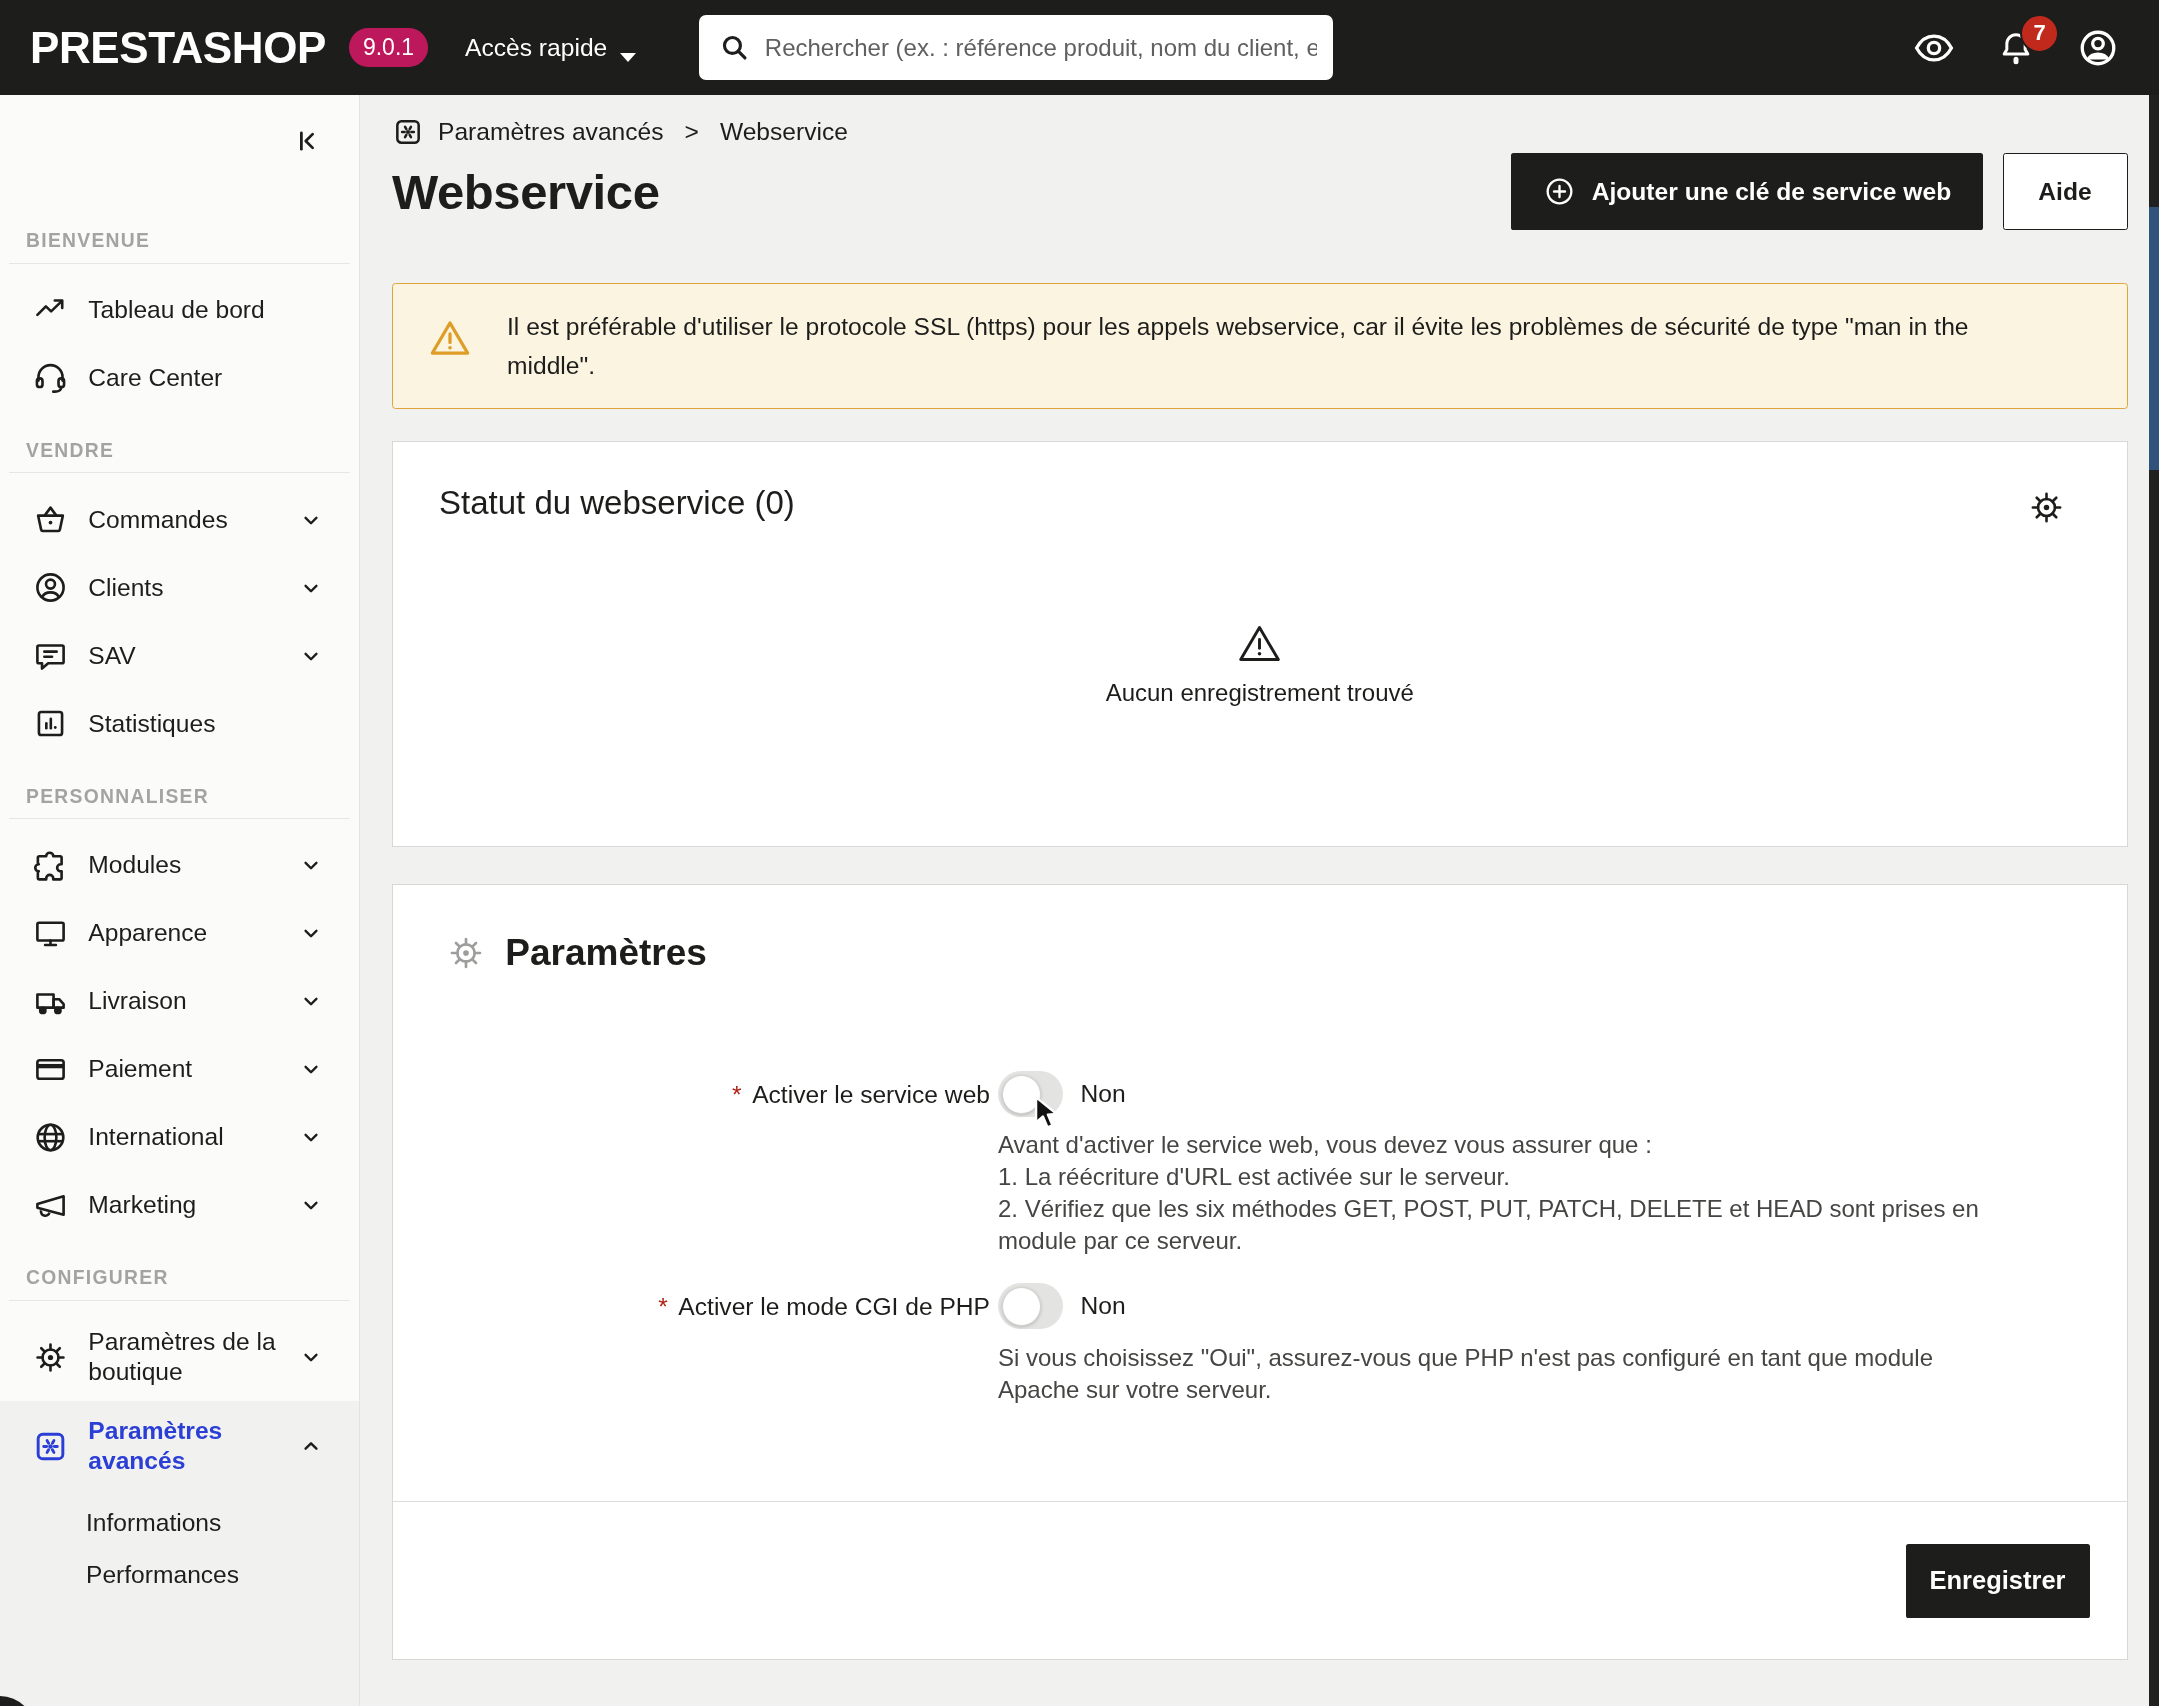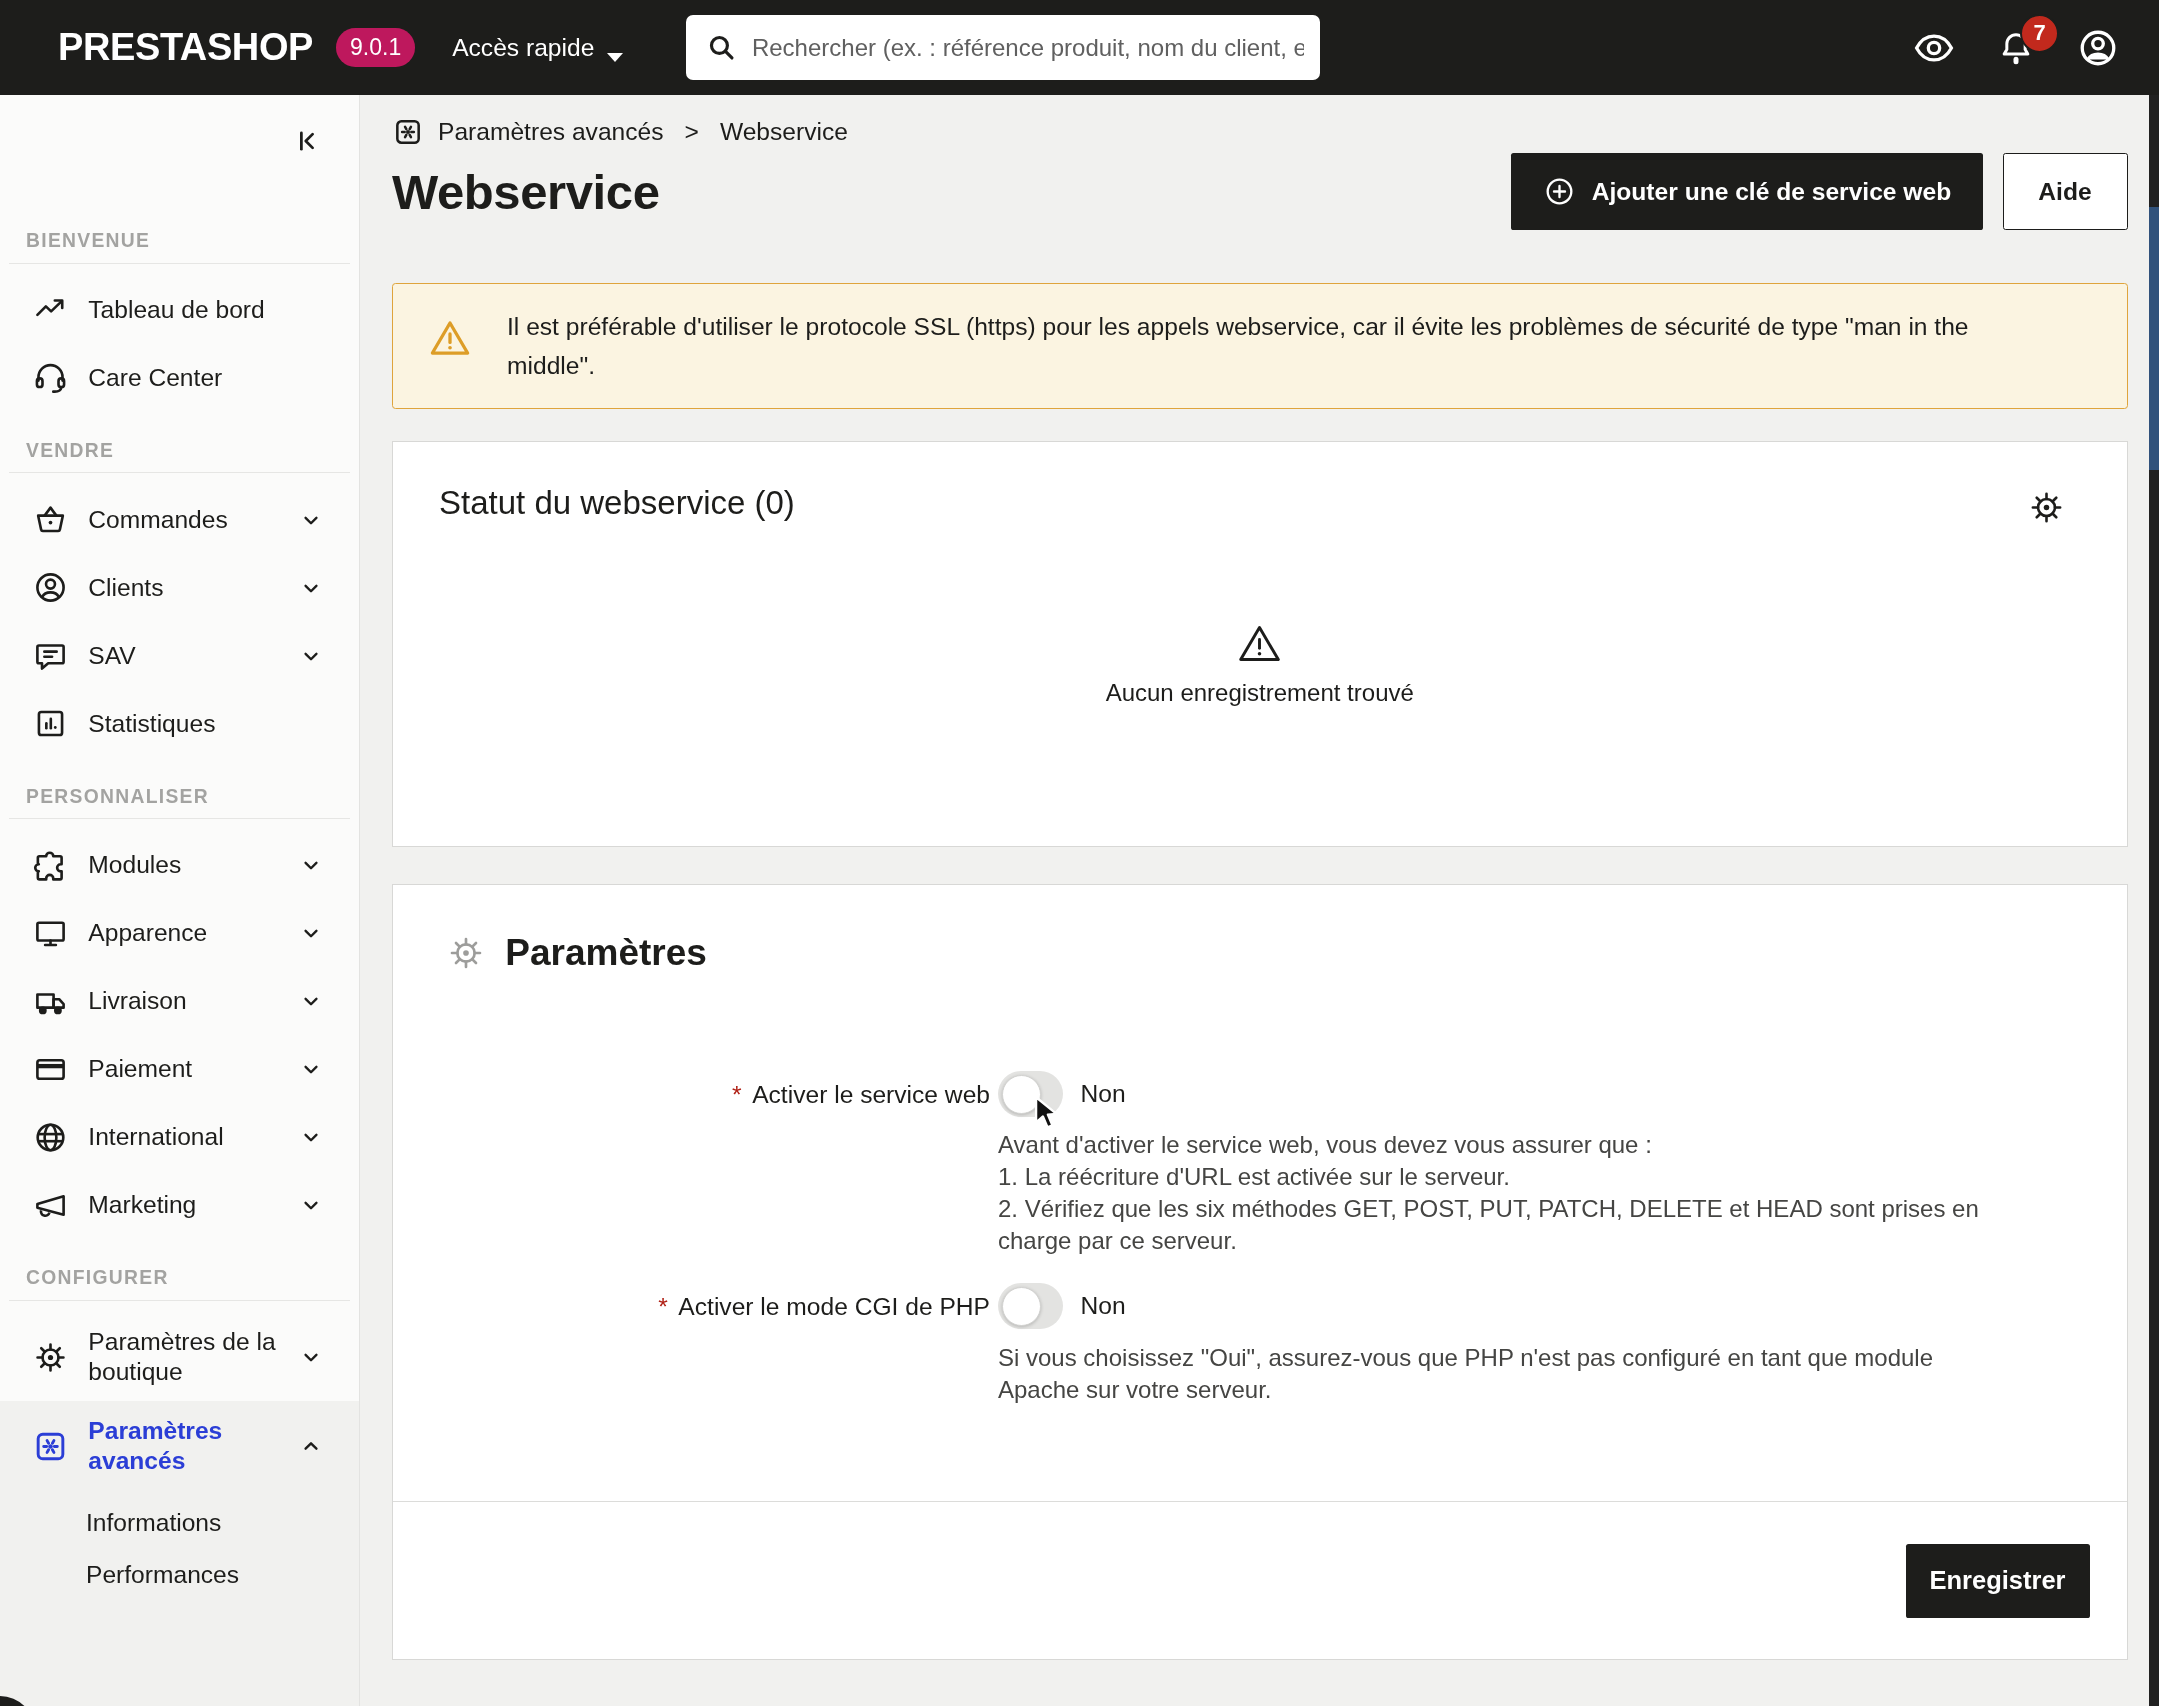--- a/index.html
+++ b/index.html
@@ -2,21 +2,21 @@
 <html style="font-size:14px"><head>
 <meta charset="utf-8">
 <style>
   * { margin:0; padding:0; box-sizing:border-box; }
   html,body { width:2159px; height:1706px; overflow:hidden;
     font-family:"Liberation Sans", sans-serif; background:#f1f1ef; color:#1d1d1b; }
 
   
   .topbar { height:95px; background:#1d1d1b; display:flex; align-items:center;
     padding:0 39px 0 30px; position:relative; z-index:5; }
-  .brand { color:#fff; font-size:38px; font-weight:bold; letter-spacing:-0.4px;margin-left:28px; }
+  .brand { color:#fff; font-size:44px; font-weight:bold; letter-spacing:-0.4px; }
   .version { margin-left:23px; background:#be185d; color:#fff; font-size:23px;
     padding:6.1px 14px; border-radius:19.3px; }
   .quick { margin-left:37px; color:#fff; font-size:24.6px; display:flex; align-items:flex-end; gap:12.3px; cursor:pointer; }
   .caret { width:0; height:0; border-left:8px solid transparent; border-right:8px solid transparent;
     border-top:9.7px solid #fff; }
   .search { margin-left:63px; width:634px; height:65px; background:#fff; border-radius:7px;
     display:flex; align-items:center; padding:0 16px 0 19.3px; gap:14px; }
   .search input { border:none; outline:none; flex:1; font-size:24px; color:#333;
     font-family:inherit; background:transparent; }
   .search input::placeholder { color:#606060; }
@@ -465,21 +465,21 @@
                       <path d="M5 2 L5 17.5 L9.2 13.8 L12 20.5 L15 19.2 L12.2 12.7 L17.5 12.2 Z" fill="#111" stroke="#fff" stroke-width="1.4" stroke-linejoin="round"></path>
                     </svg>
                 </span>
               </div>
               <span class="toggle-value">Non</span>
             </div>
             <div class="help">
               <div>Avant d'activer le service web, vous devez vous assurer que :</div>
               <div>1. La réécriture d'URL est activée sur le serveur.</div>
               <div>2. Vérifiez que les six méthodes GET, POST, PUT, PATCH, DELETE et HEAD sont prises en</div>
-              <div>charge par ce serveur.</div>
+              <div>module par ce serveur.</div>
             </div>
           </div>
         </div>
 
         <div class="form-row">
           <div class="form-label">
             <span class="req">*</span><span>Activer le mode CGI de PHP</span>
           </div>
           <div class="control">
             <div class="toggle-row">

